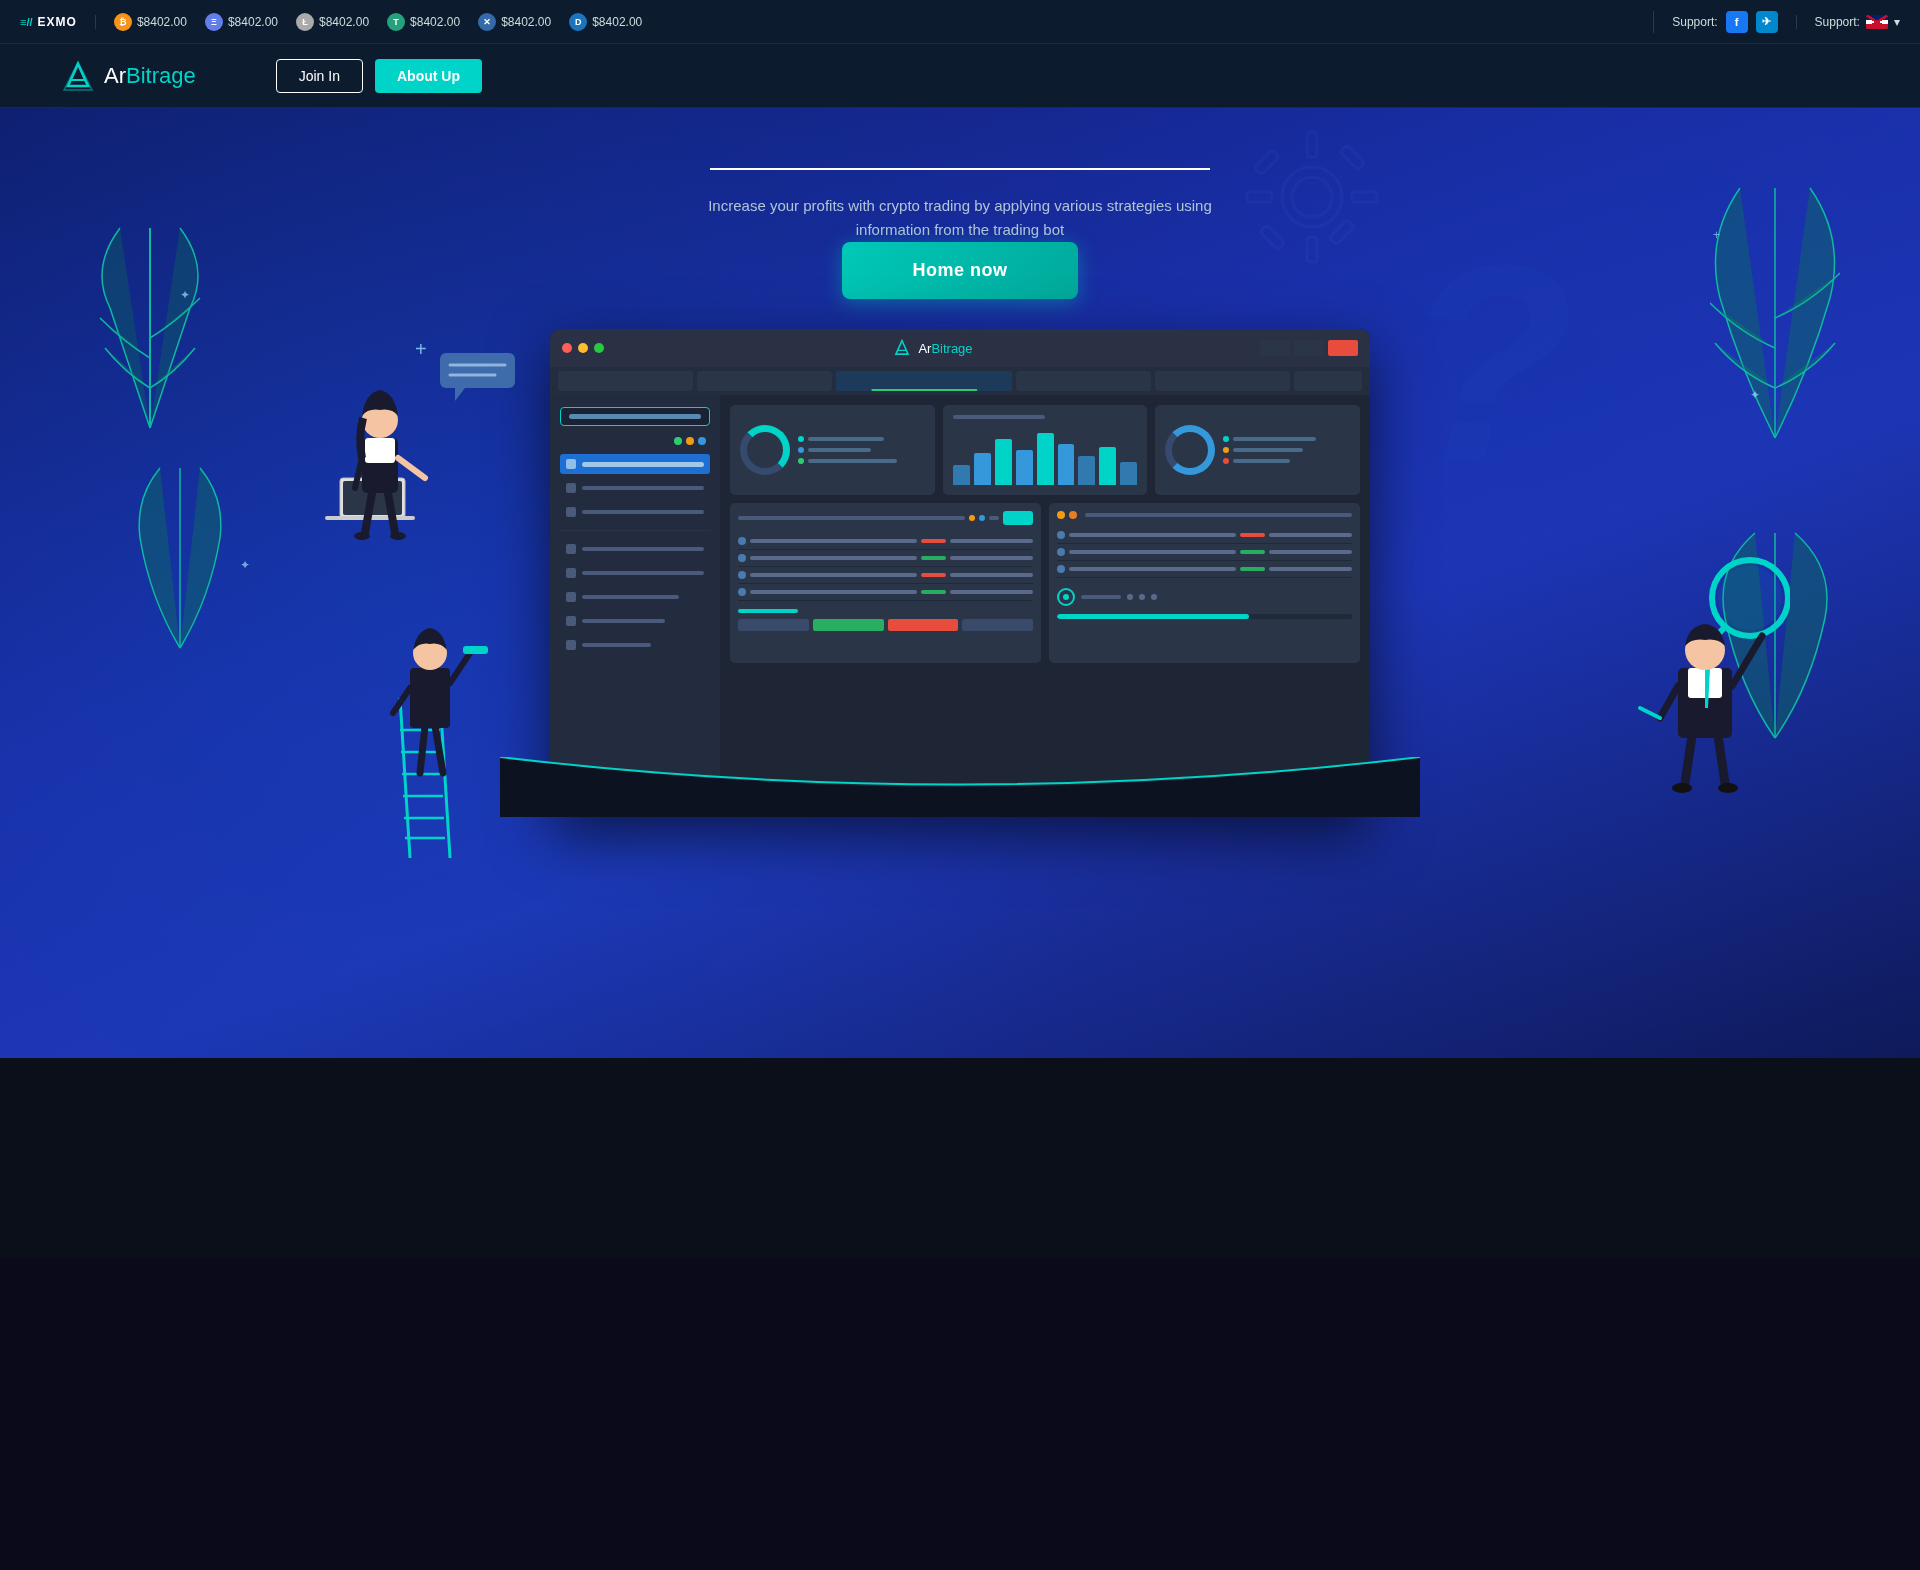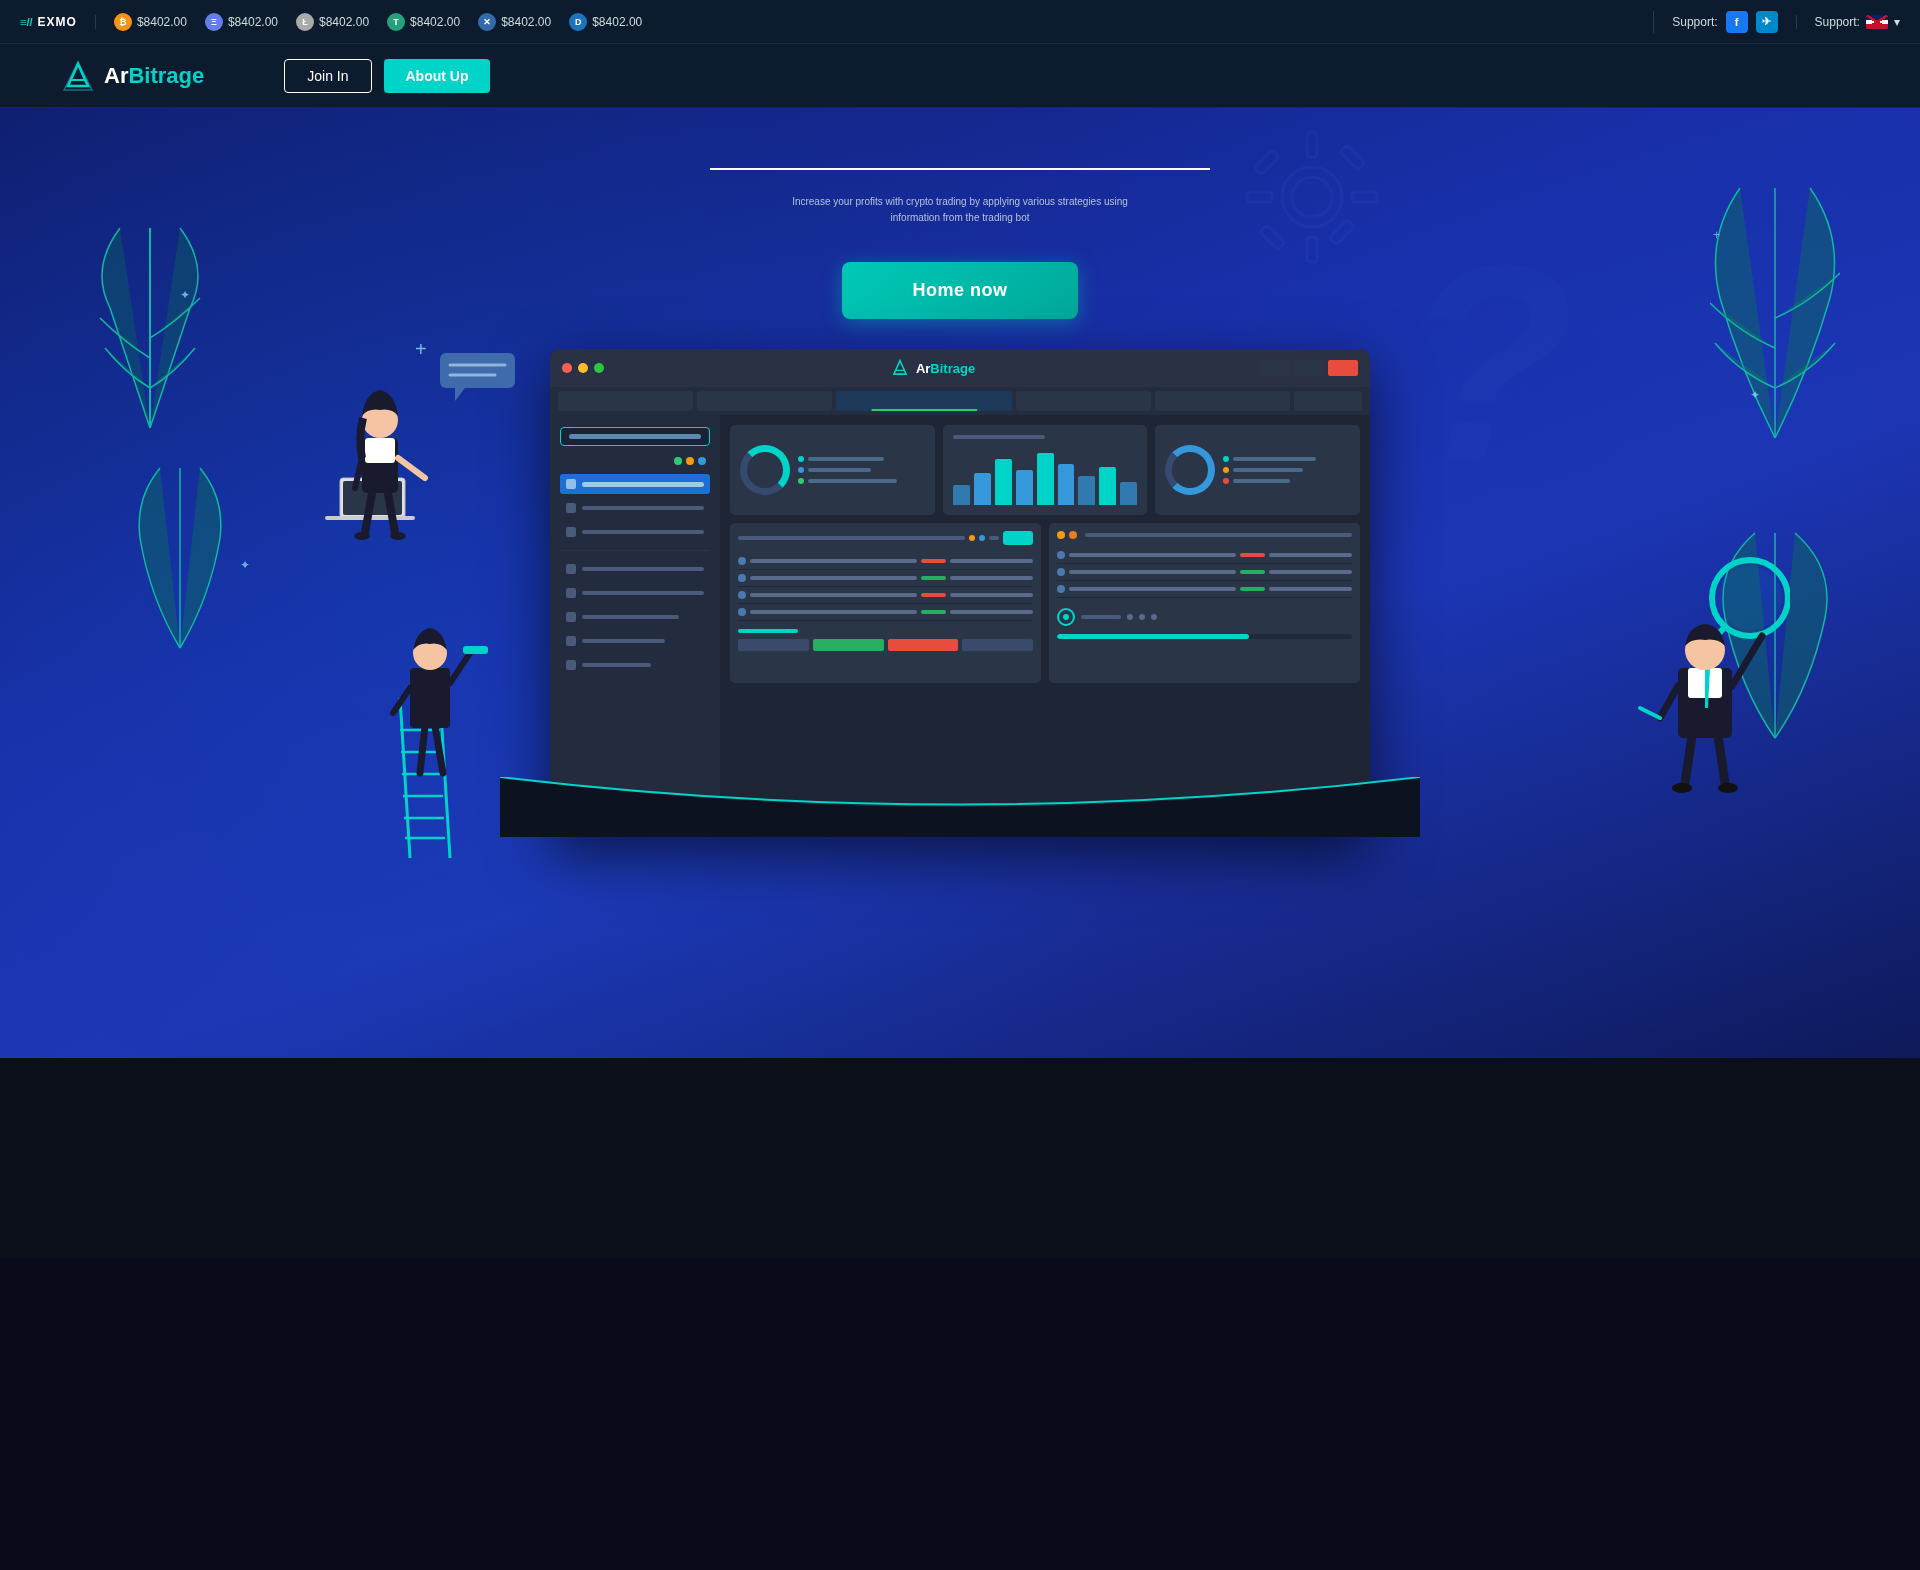--- a/index.html
+++ b/index.html
@@ -117,21 +117,21 @@
       align-items: center;
       gap: 8px;
       margin-right: 80px;
     }
     .logo-icon {
       width: 36px;
       height: 36px;
     }
     .logo-text {
       font-size: 22px;
-      font-weight: 700;
+      font-weight: 400;
       color: #fff;
     }
     .logo-text span { color: #00d4c8; }
     .nav-links {
       display: flex;
       gap: 40px;
       flex: 1;
     }
     .nav-link {
       color: #ccd;
@@ -236,23 +236,22 @@
     }
 
     .hero-underline {
       width: 500px;
       height: 2px;
       background: #fff;
       margin: 0 auto 24px;
     }
 
     .hero-subtitle {
-      font-size: 10px;
+      font-size: 15px;
       color: #b0c4d8;
-      margin-bottom: 36px;
       line-height: 1.6;
     }
 
     .join-btn {
       background: linear-gradient(135deg, #00c9b8, #00a89a);
       color: #fff;
       border: none;
       padding: 18px 70px;
       font-size: 18px;
       font-weight: 700;

